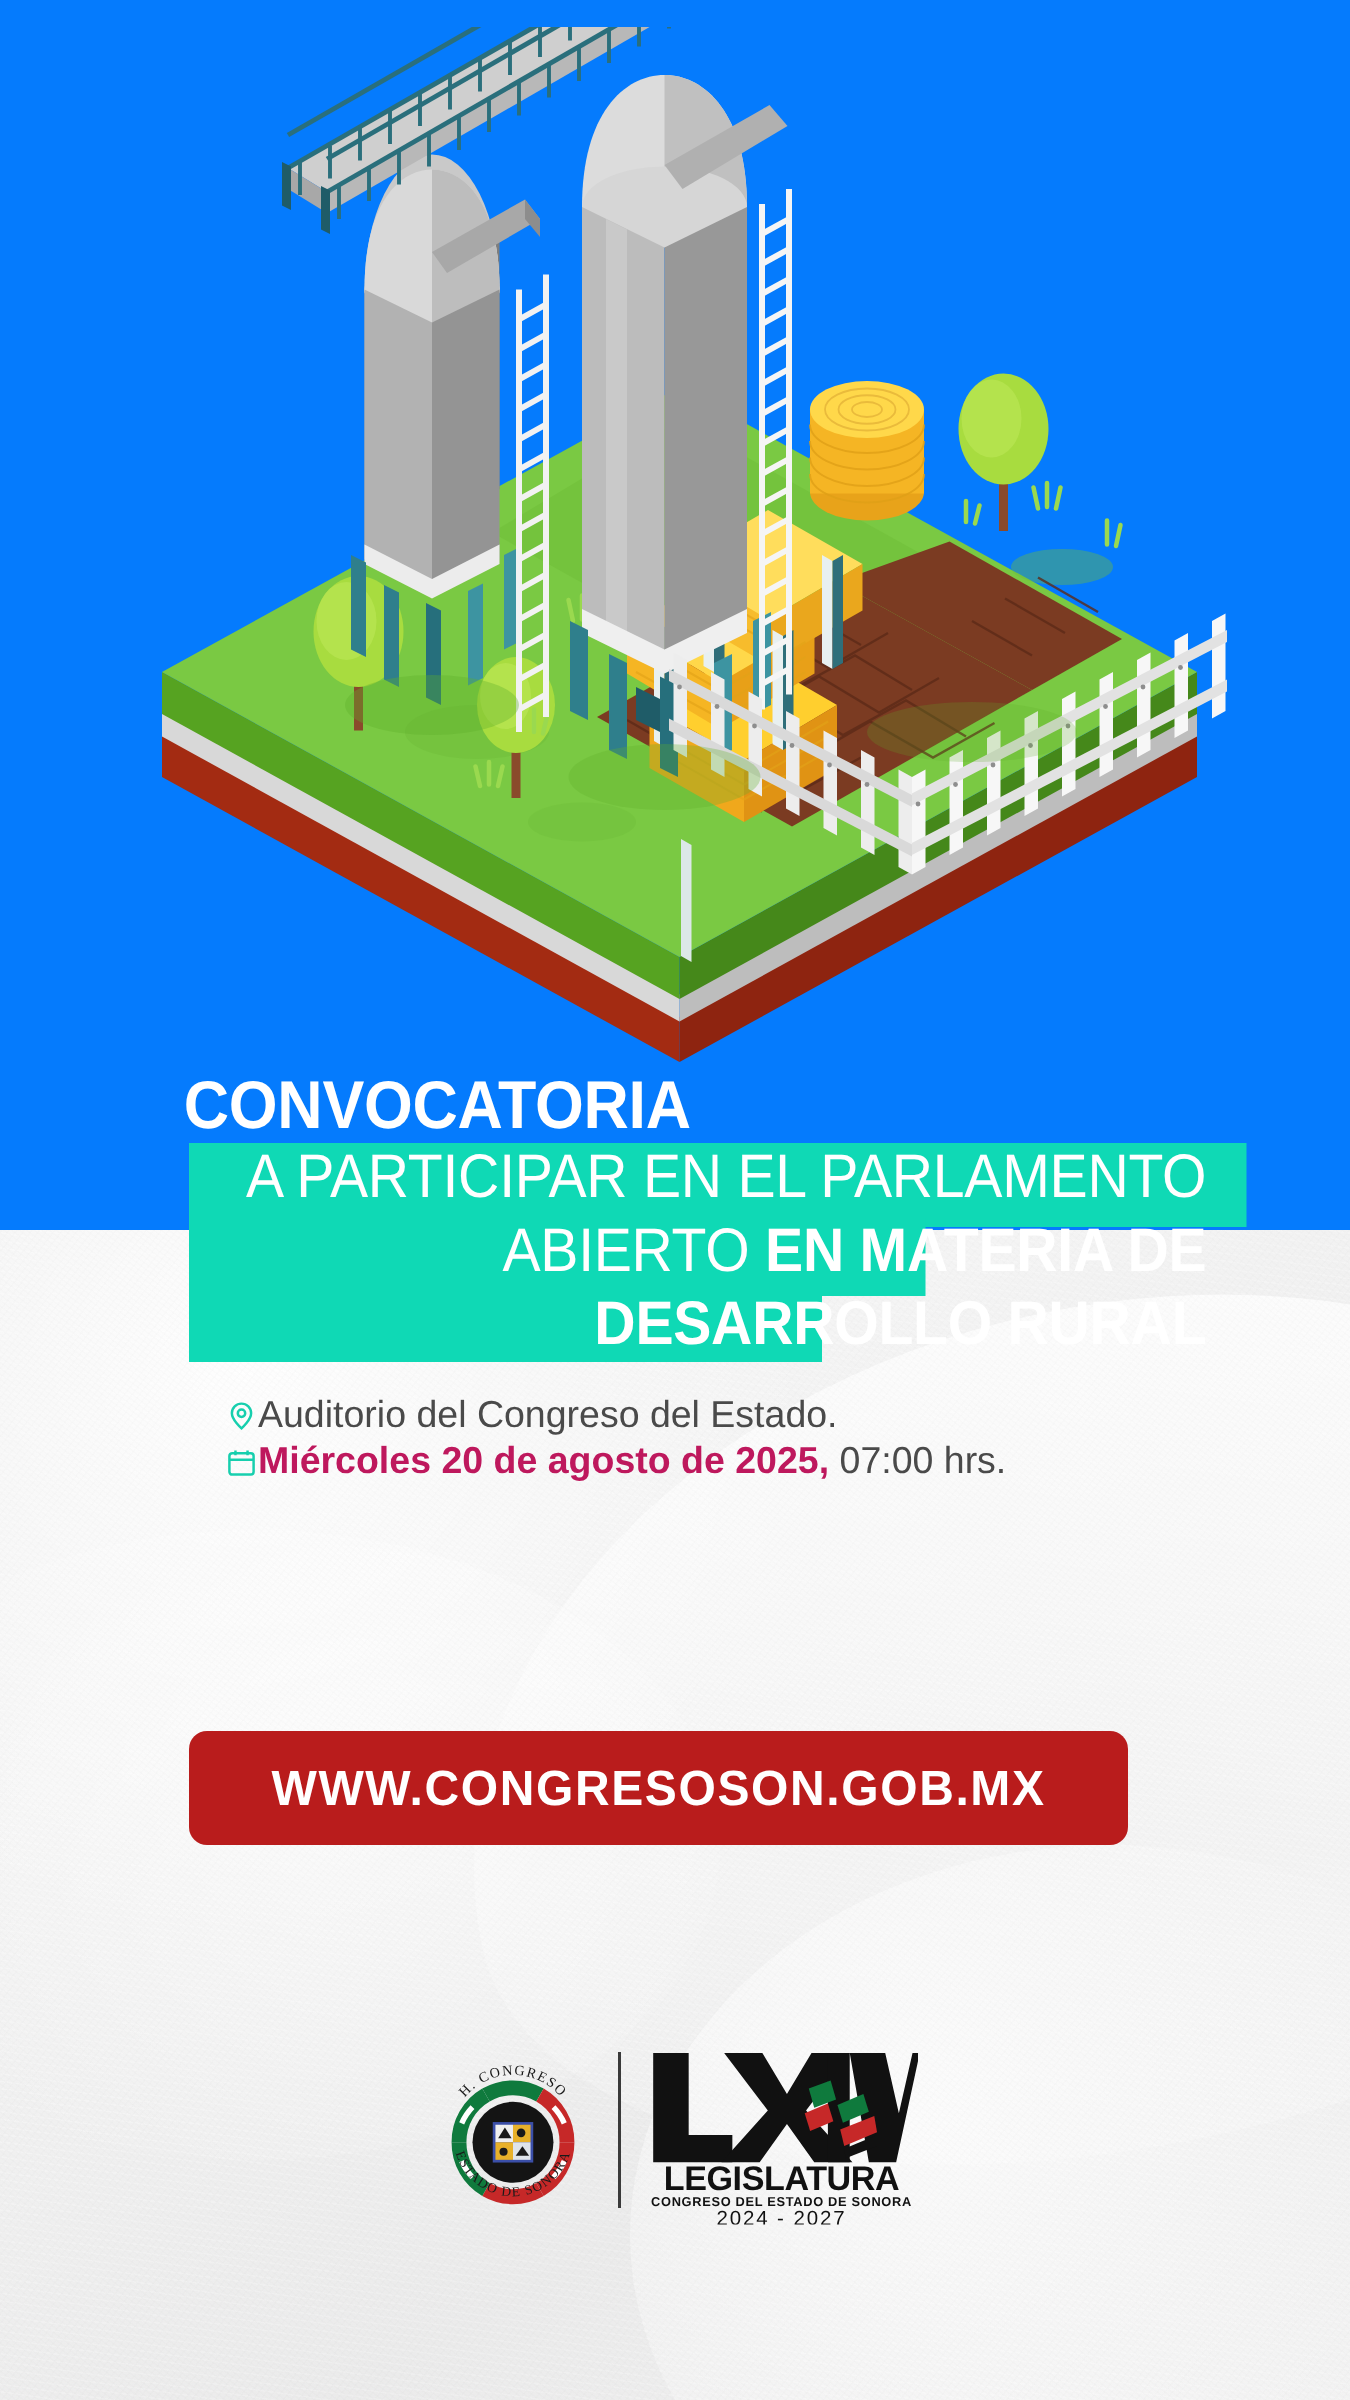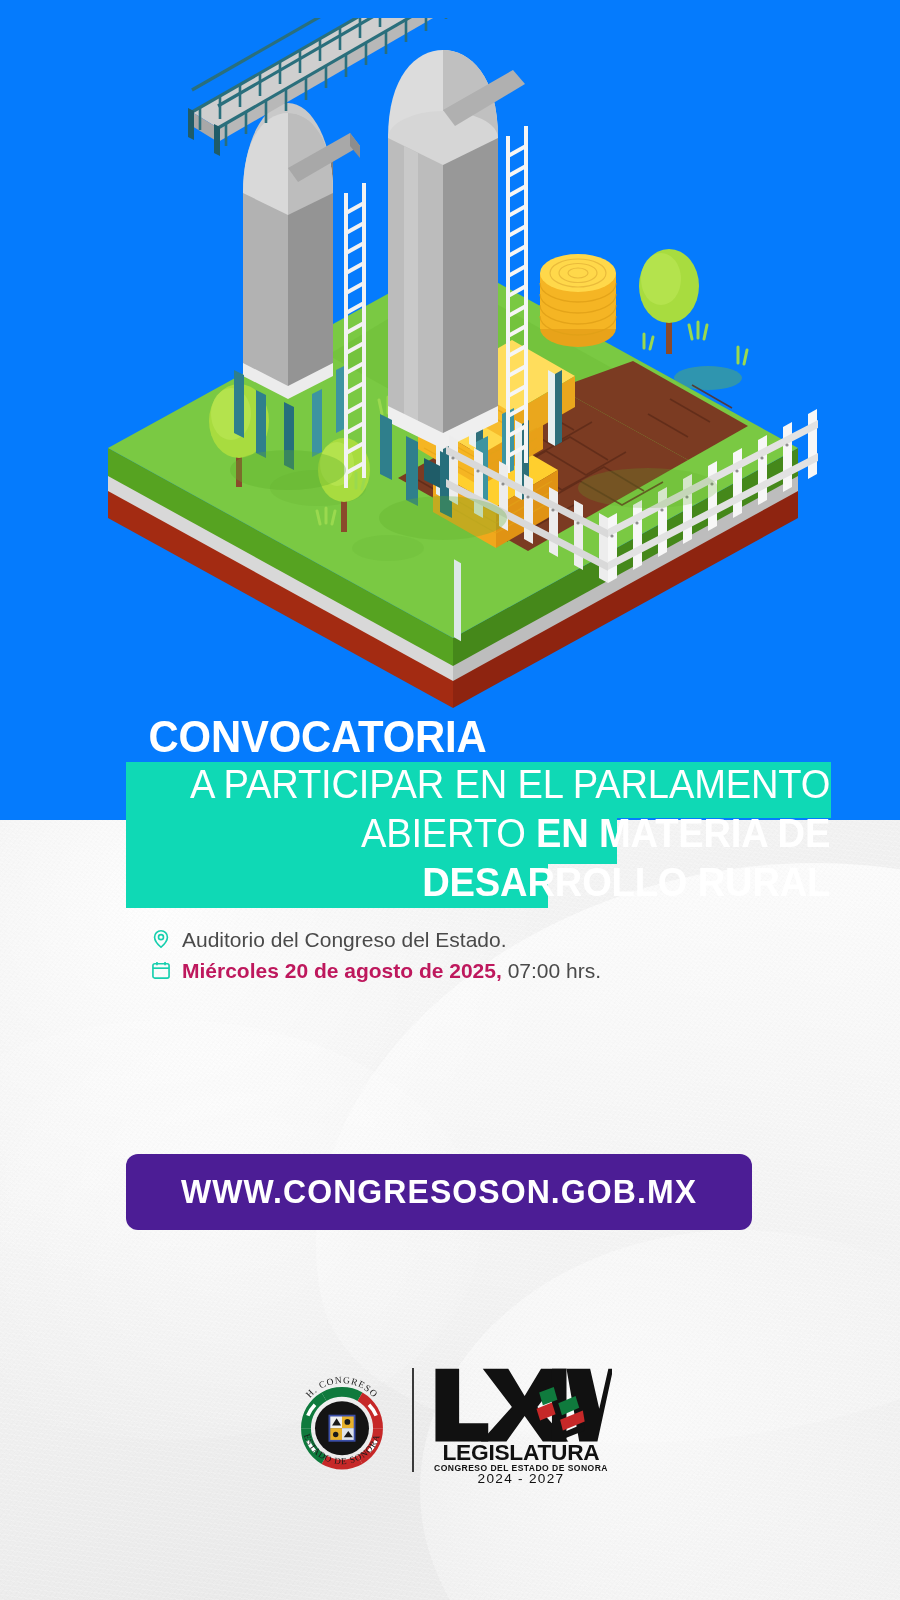--- a/index.html
+++ b/index.html
@@ -76,21 +76,21 @@
   .illustration {
     position: absolute;
     left: 88px; top: 18px;
     width: 730px; height: 690px;
   }
   .illustration svg { display: block; width: 100%; height: 100%; }
 
   
   .headline {
     position: absolute;
-    left: 142px; top: 712px;
+    left: 116px; top: 712px;
     width: 740px;
   }
   .hl-line {
     font-family: "Liberation Sans Narrow", "Liberation Sans", sans-serif;
     font-size: 41px;
     line-height: 49px;
     letter-spacing: -0.2px;
     color: #ffffff;
     white-space: nowrap;
     display: block;
@@ -113,35 +113,36 @@
   }
 
   
   .info {
     position: absolute;
     left: 150px; top: 928px;
     width: 620px;
   }
   .info-row {
     display: flex;
-    gap: 10px;
+    align-items: center;
+    gap: 0;
     height: 31px;
     color: #4a4a4a;
-    font-size: 21px;
+    font-size: 25px;
   }
   .info-row .ico { width: 22px; height: 22px; flex: 0 0 22px; display: block; }
   .info-text { white-space: nowrap; }
   .info-text b { font-weight: bold; color: #be185d; }
 
   
   .url-pill {
     position: absolute;
     left: 126px; top: 1154px;
     width: 626px; height: 76px;
-    background: #4c1d95;
+    background: #b91c1c;
     border-radius: 12px;
     display: flex;
     align-items: center;
     justify-content: center;
   }
   .url-text {
     font-family: "Liberation Sans Narrow", "Liberation Sans", sans-serif;
     font-weight: bold;
     font-size: 33px;
     letter-spacing: 1.1px;

